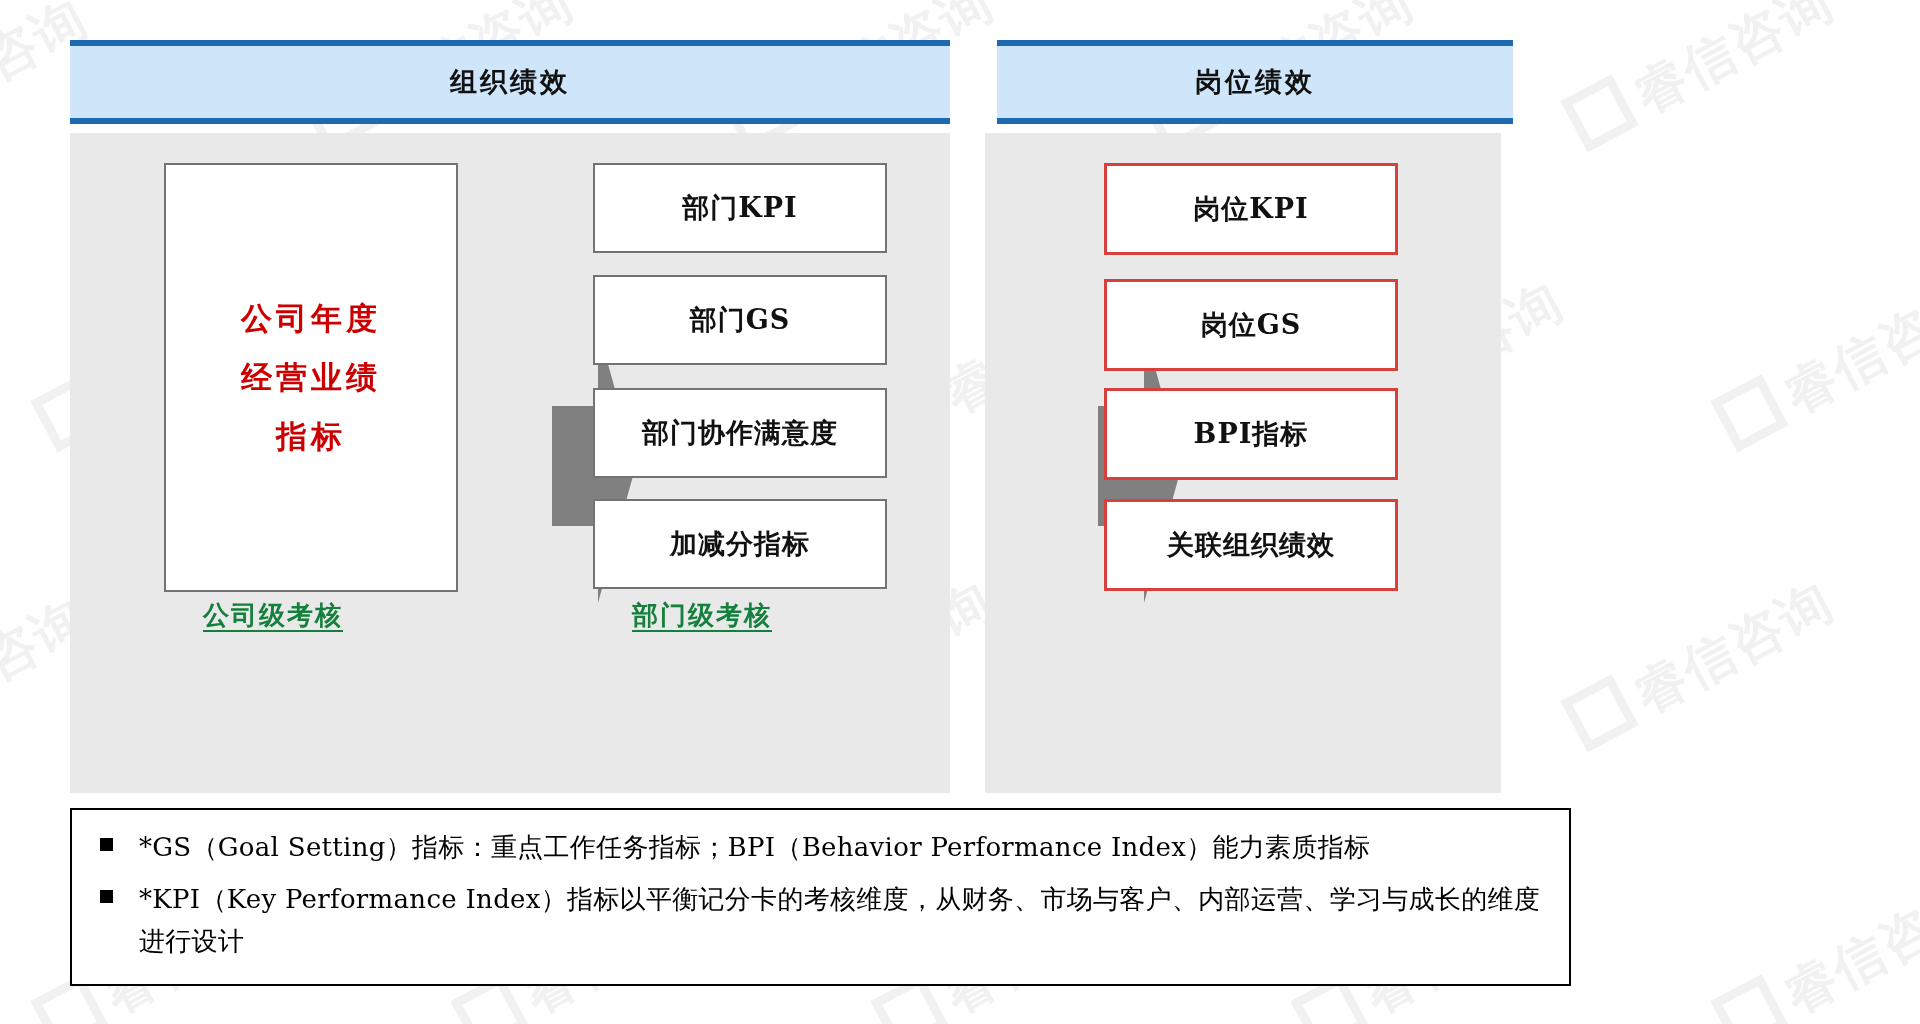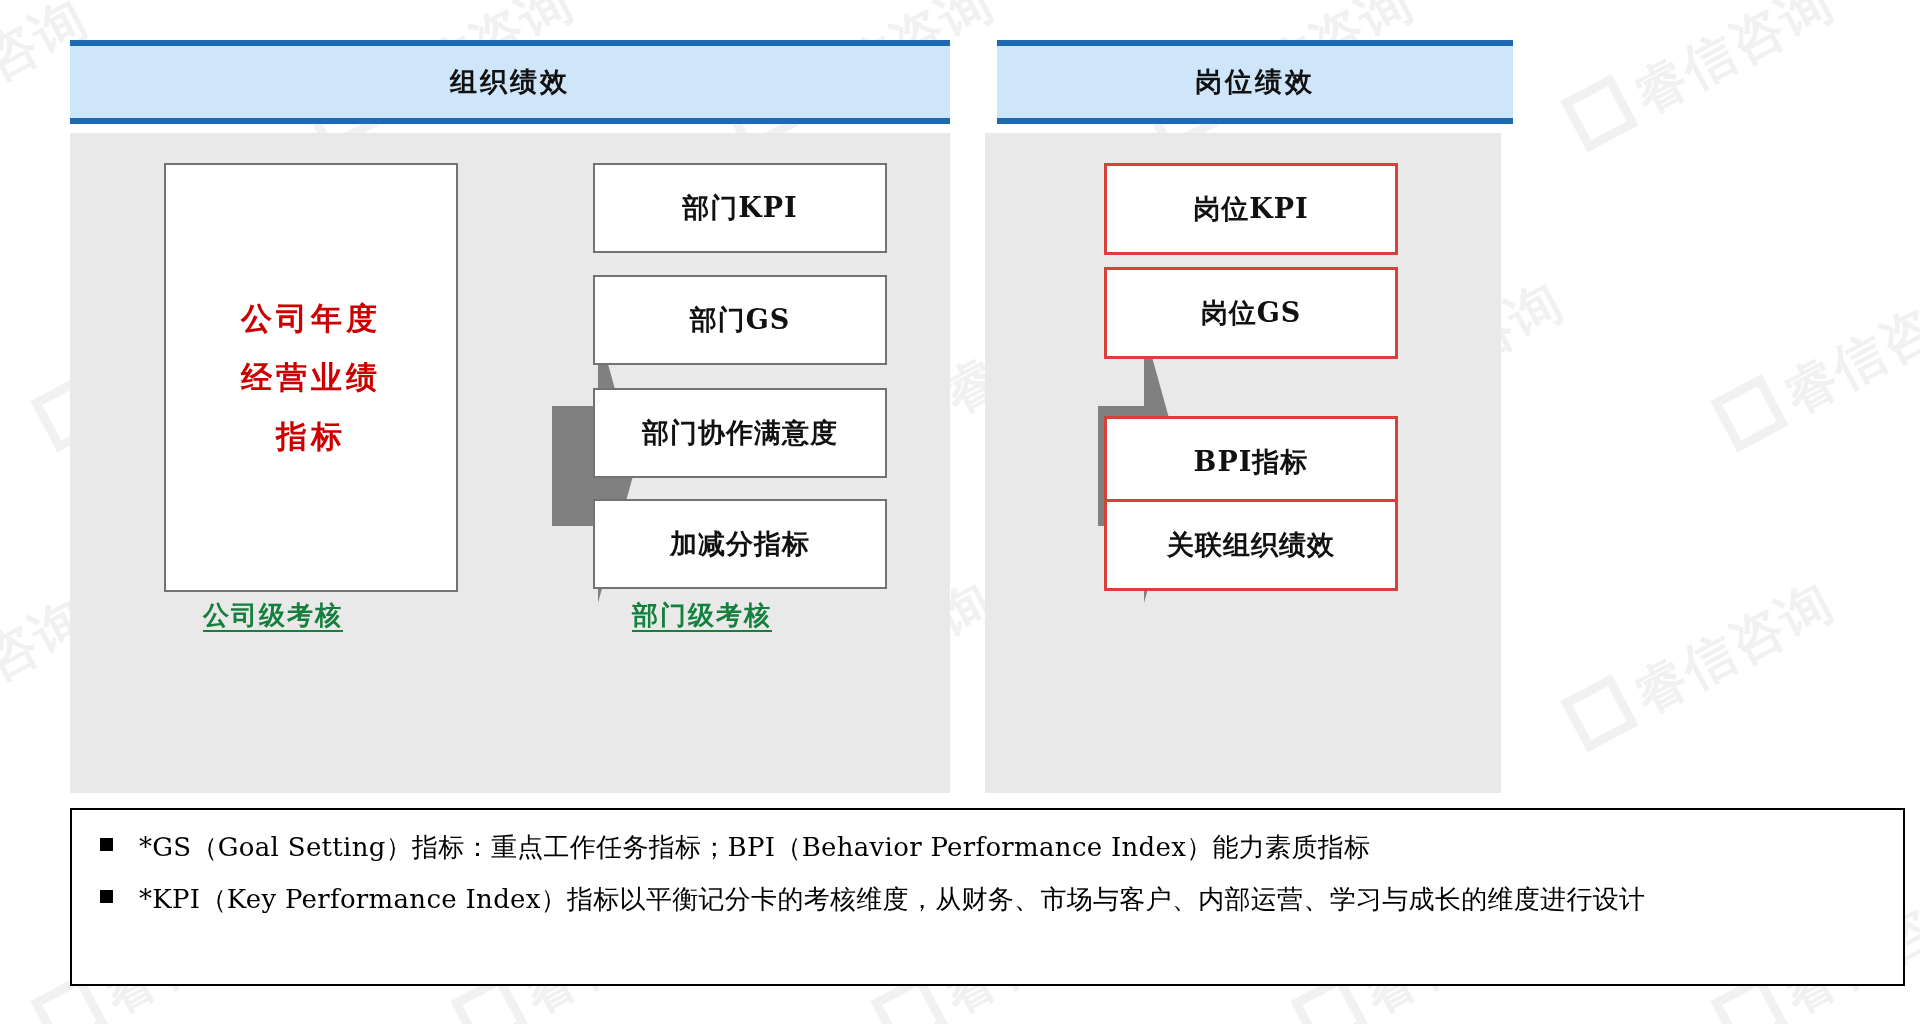--- a/index.html
+++ b/index.html
@@ -75,22 +75,22 @@
   
   .mid{left:557px;width:290px;height:86px;}
   #box-dept-kpi{top:163px;}
   #box-dept-gs{top:275px;}
   #box-dept-collab{top:388px;}
   #box-dept-bonus{top:499px;}
 
   
   .rgt{left:1104px;width:288px;height:86px;}
   #box-post-kpi{top:163px;}
-  #box-post-gs{top:267px;}
-  #box-post-bpi{top:388px;margin-top:28px;}
+  #box-post-gs{top:279px;}
+  #box-post-bpi{top:388px;}
   #box-post-org{top:499px;}
 
   
   .caption{
     position:absolute;z-index:9;
     color:#15803d;font-weight:bold;font-size:26px;
     letter-spacing:2px;
     text-decoration:underline;
     text-underline-offset:6px;
     text-decoration-thickness:2px;
@@ -101,21 +101,21 @@
   #cap-dept{left:557px;top:598px;width:290px;}
   #cap-post{left:1104px;top:598px;width:288px;}
 
   
   .arrow{position:absolute;z-index:7;}
   #arrow-1{left:552px;top:328px;width:84px;height:275px;}
   #arrow-2{left:1098px;top:328px;width:84px;height:275px;}
 
   
   #note-box{
-    position:absolute;left:70px;top:808px;width:1835px;height:178px;
+    position:absolute;left:70px;top:808px;width:1501px;height:178px;
     border:2px solid #000000;background:#ffffff;z-index:10;
     box-sizing:border-box;padding:16px 10px 0 10px;
   }
   .note-row{display:flex;align-items:flex-start;margin-bottom:10px;}
   .note-bullet{
     width:13px;height:13px;background:#000;flex:0 0 13px;
     margin:12px 26px 0 18px;
   }
   .note-text{
     font-size:26px;color:#000;line-height:1.62;

